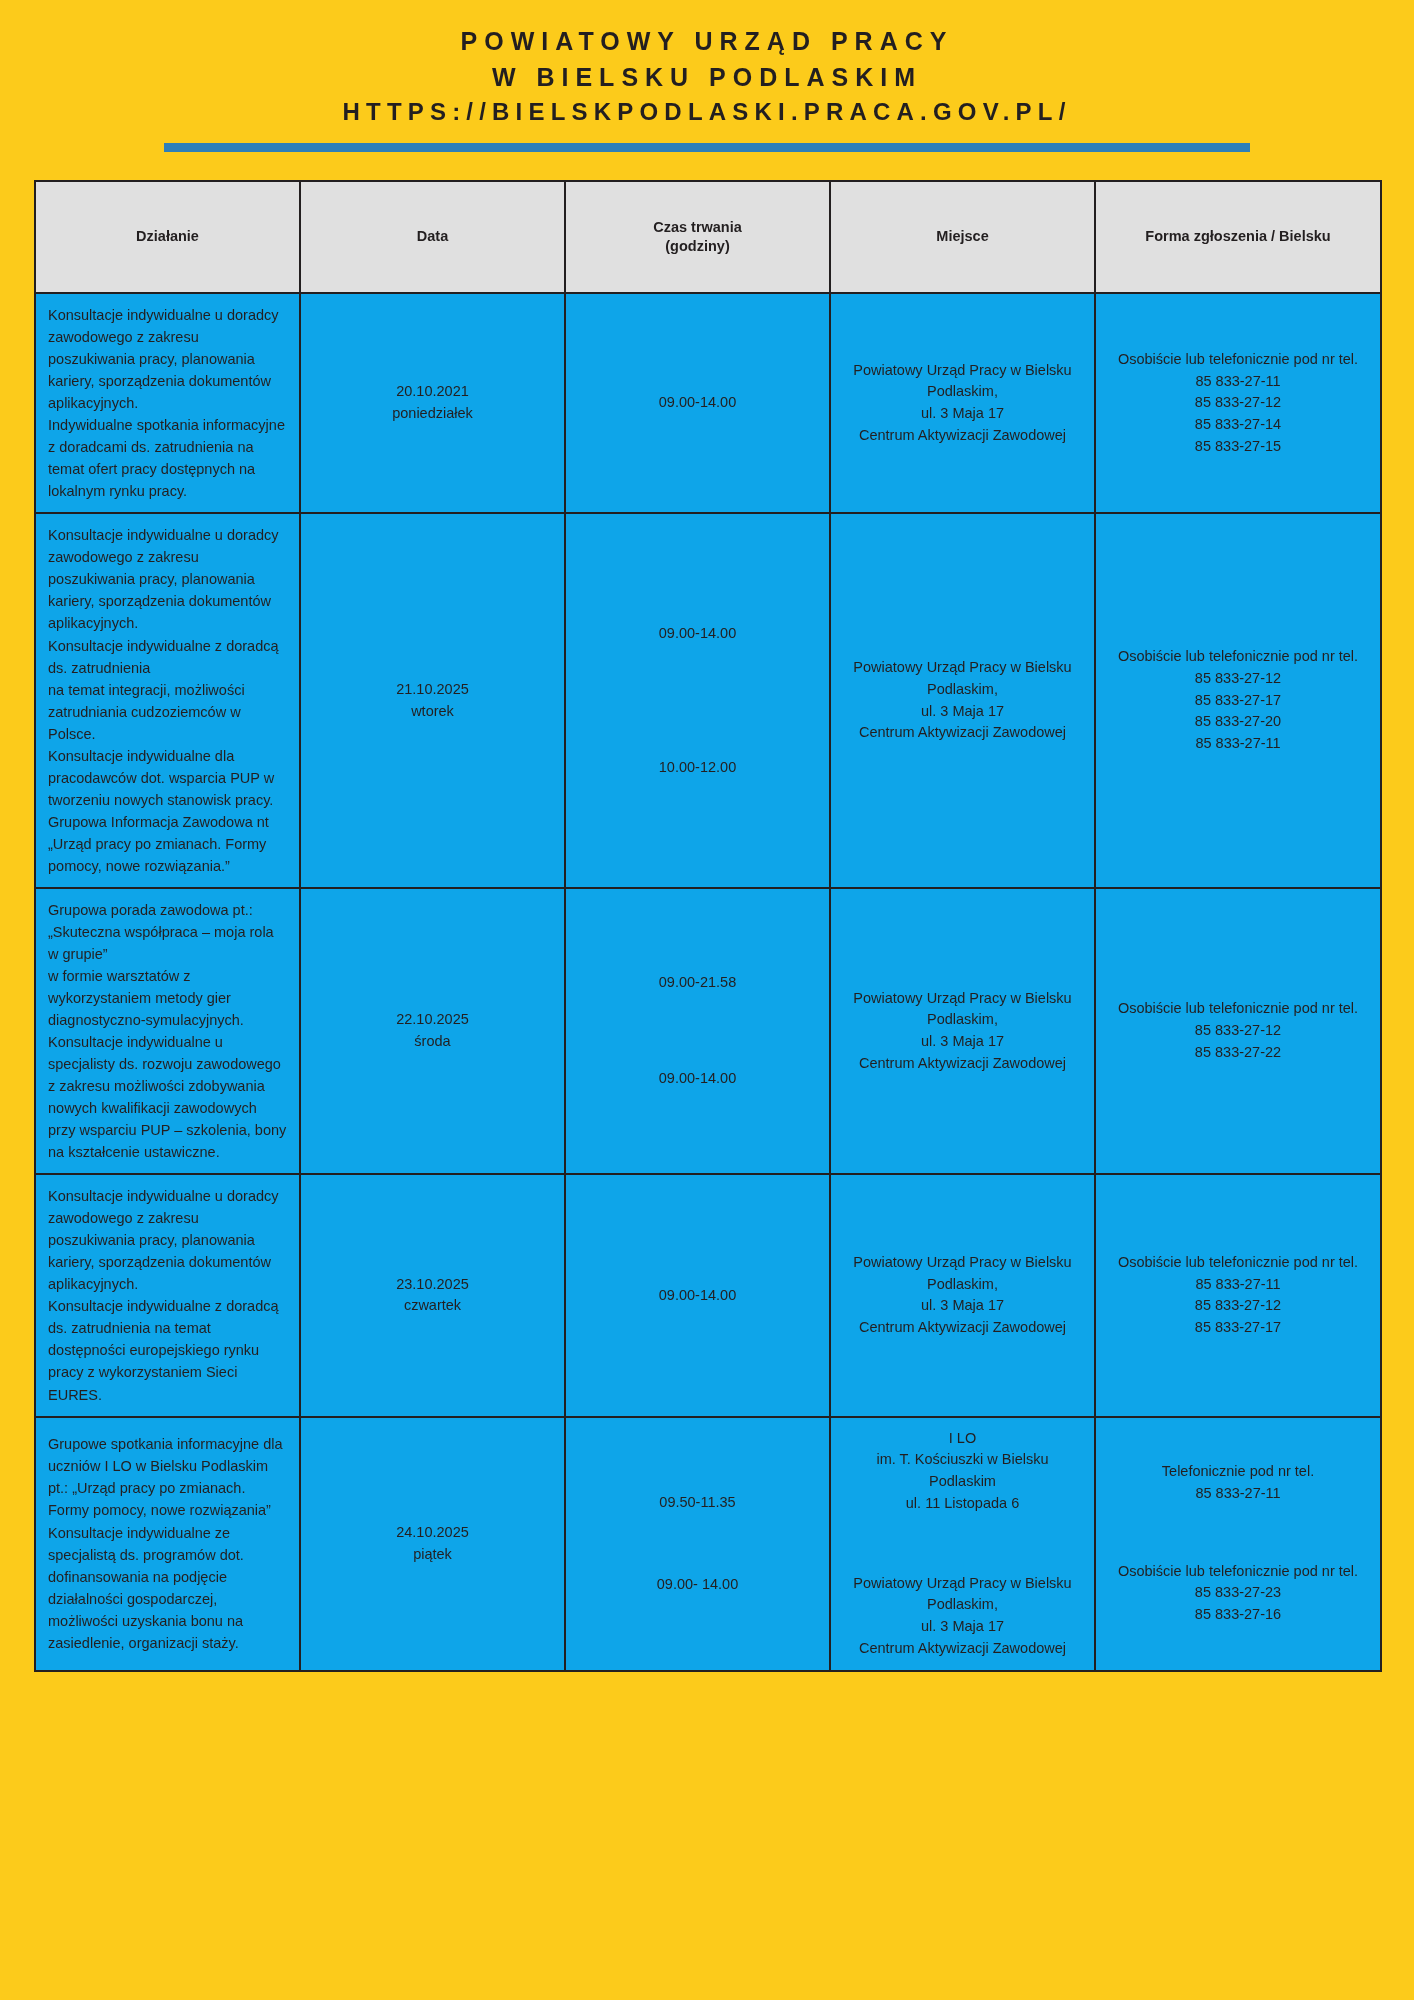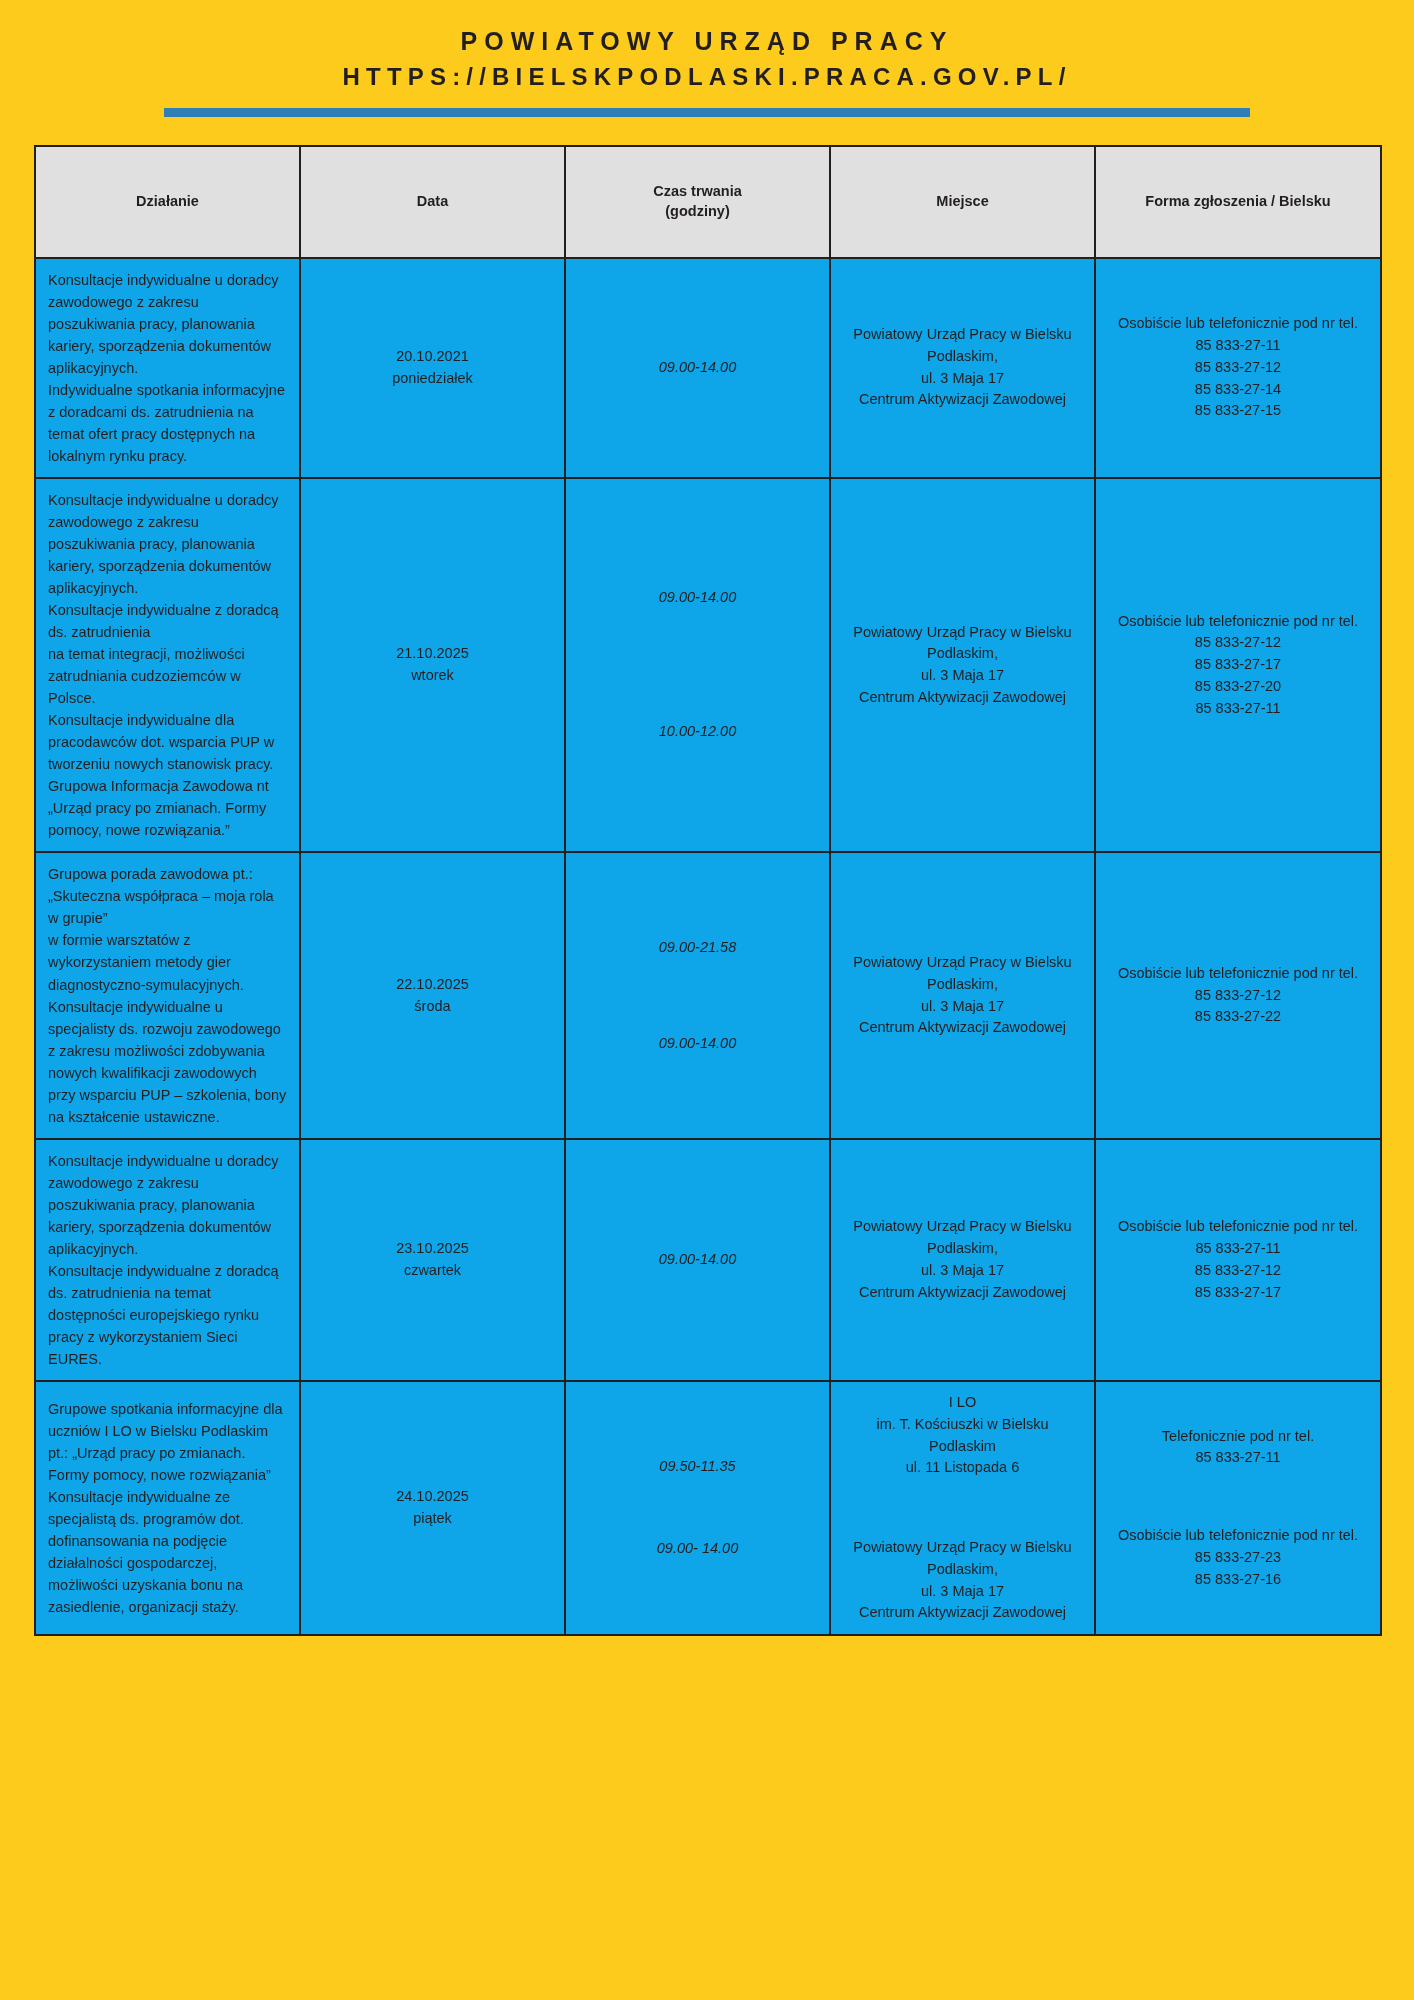--- a/index.html
+++ b/index.html
@@ -90,21 +90,20 @@
   td.data,
   td.czas,
   td.miejsce,
   td.forma {
     font-size: 14.5px;
     line-height: 1.5;
     text-align: center;
   }
   td.czas .slot {
     display: block;
-    font-style: italic;
   }
   .spacer-md { height: 74px; }
   .spacer-lg { height: 112px; }
   .spacer-xl { height: 60px; }
 
   td.miejsce .block + .block {
     margin-top: 58px;
   }
   td.forma .block + .block {
     margin-top: 56px;
@@ -112,20 +111,21 @@
 
   .nowrap-pre { white-space: pre-line; }
 </style>
 </head>
 <body>
 
 <div class="page">
 
   <div class="header">
     <div class="header-line">POWIATOWY URZĄD PRACY</div>
+    <div class="header-line">W BIELSKU PODLASKIM</div>
     <div class="header-line url">HTTPS://BIELSKPODLASKI.PRACA.GOV.PL/</div>
     <div class="blue-bar"></div>
   </div>
 
   <div class="table-wrap">
     <table class="schedule">
       <colgroup>
         <col class="c-dzialanie">
         <col class="c-data">
         <col class="c-czas">

